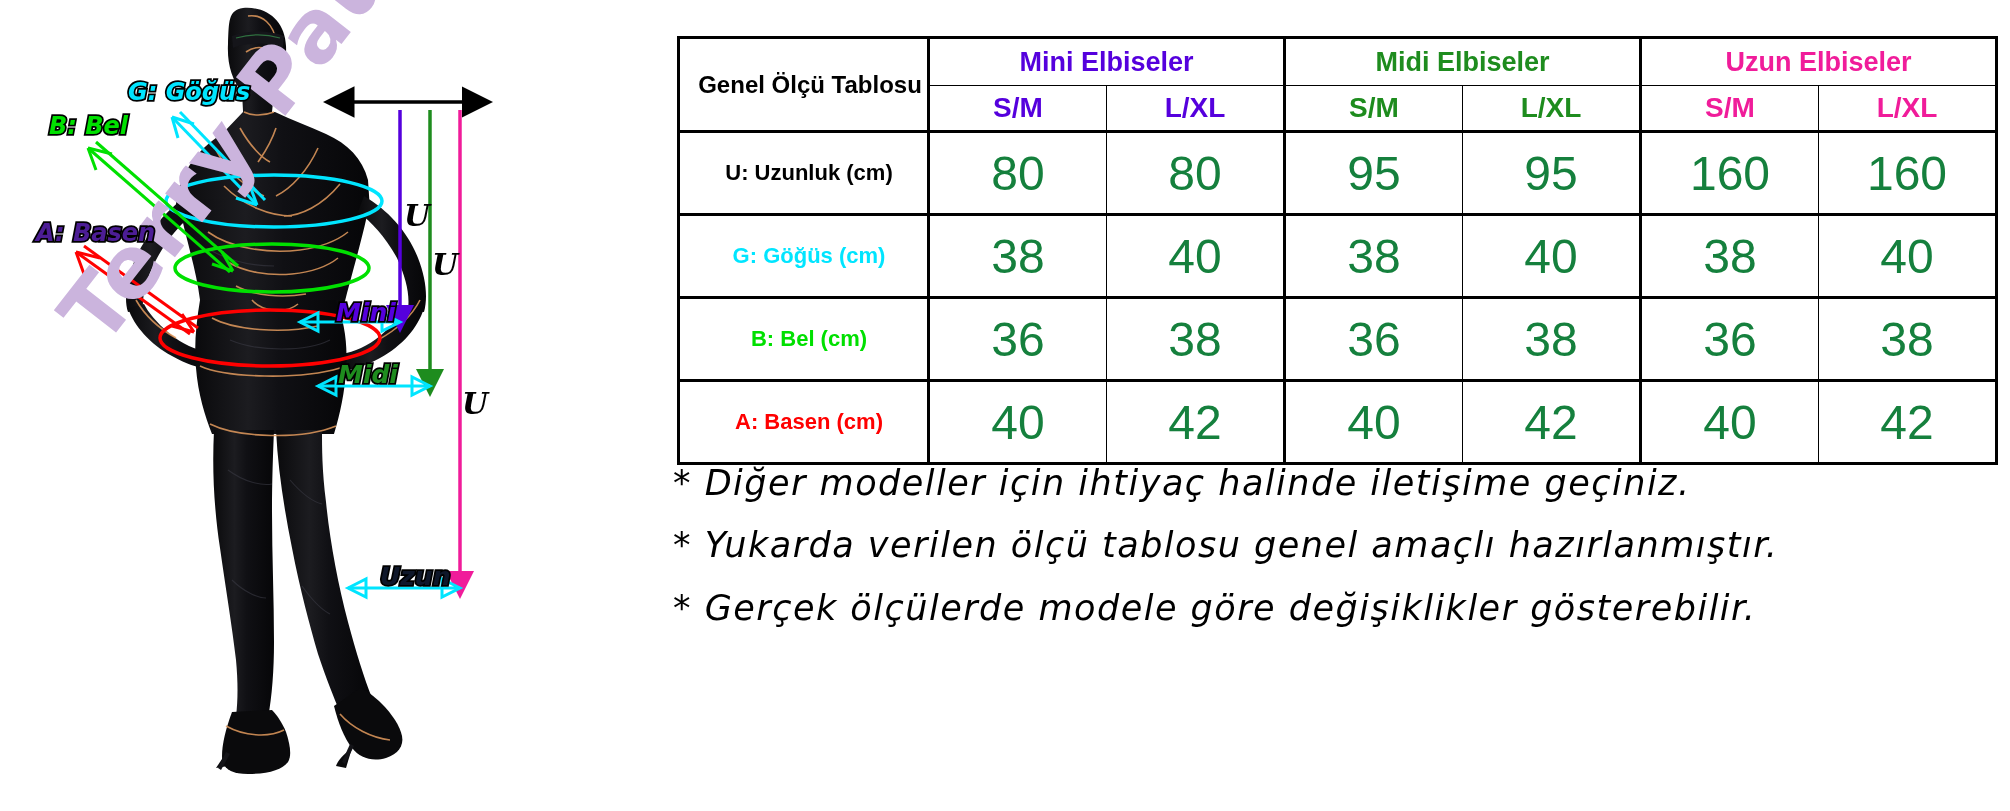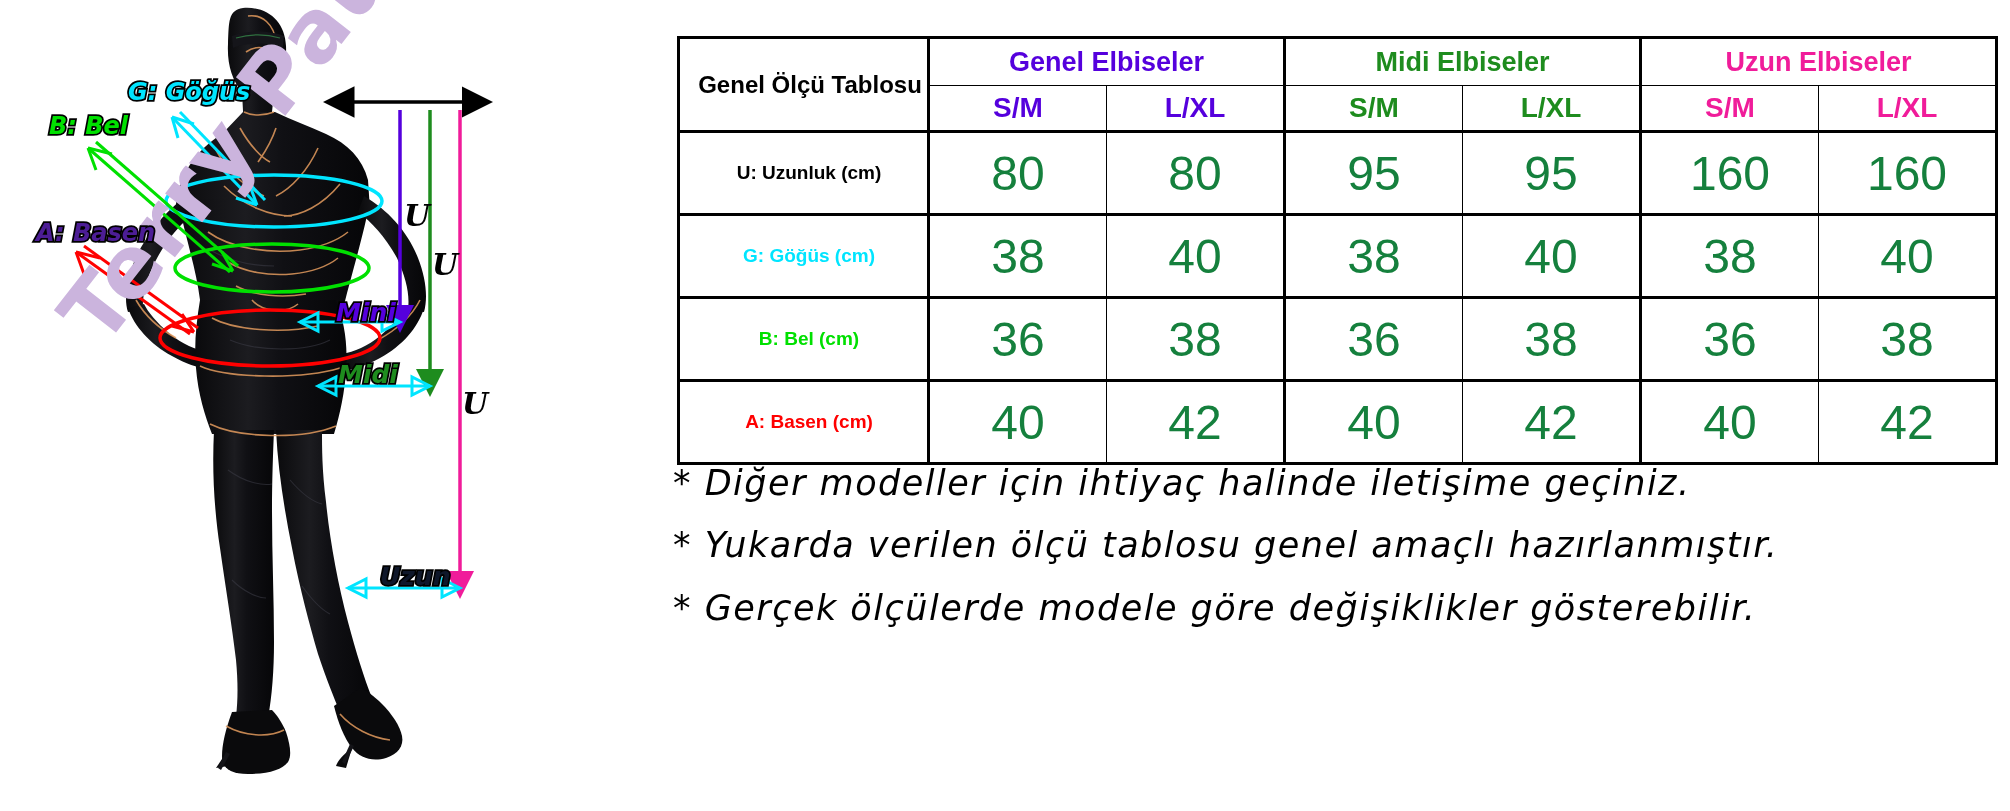--- a/index.html
+++ b/index.html
@@ -114,21 +114,21 @@
     height: 42px;
   }
   .grp-mini, .sz-mini { color: #5500DD; }
   .grp-midi, .sz-midi { color: #1E8C1E; }
   .grp-uzun, .sz-uzun { color: #F01C9A; }
   .thick-left { border-left: 3px solid #000 !important; }
   thead tr.groups th { border-bottom: 1px solid #000; }
   thead { border-bottom: 3px solid #000; margin-left: 44px; }
 
   td.rowlabel {
-    font-size: 19px;
+    font-size: 22px;
     font-weight: bold;
     text-align: left;
     padding-left: 12px;
     border-right: 3px solid #000 !important;
   }
   td.val {
     font-size: 48px;
     font-weight: normal;
     color: #15803d;
     height: 78px;
@@ -393,21 +393,21 @@
         <col class="col-data">
         <col class="col-data">
       <col class="col-data">
         <col class="col-data">
         <col class="col-data">
         <col class="col-data">
     </colgroup>
     <thead>
       <tr class="groups">
         <th class="corner" rowspan="2">Genel Ölçü Tablosu</th>
-        <th class="group grp-mini" colspan="2">Genel Elbiseler</th>
+        <th class="group grp-mini" colspan="2">Mini Elbiseler</th>
         <th class="group grp-midi thick-left" colspan="2">Midi Elbiseler</th>
         <th class="group grp-uzun thick-left" colspan="2">Uzun Elbiseler</th>
       </tr>
       <tr class="sizes">
         <th class="size sz-mini">S/M</th>
         <th class="size sz-mini">L/XL</th>
         <th class="size sz-midi thick-left">S/M</th>
         <th class="size sz-midi">L/XL</th>
         <th class="size sz-uzun thick-left">S/M</th>
         <th class="size sz-uzun">L/XL</th>

